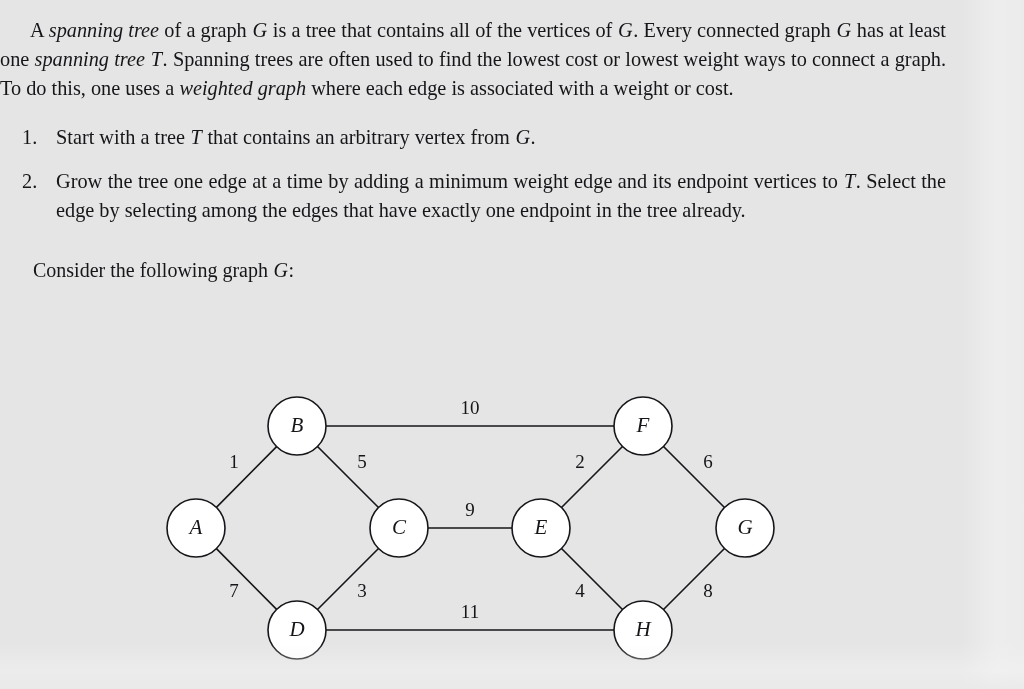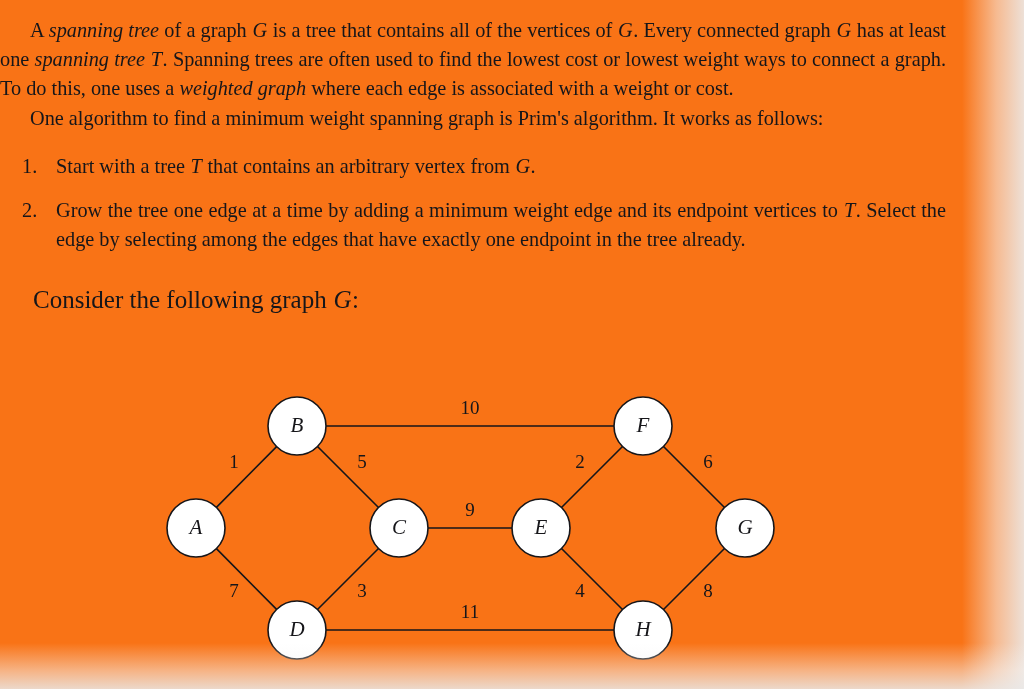--- a/index.html
+++ b/index.html
@@ -14,21 +14,21 @@
     overflow: hidden;
     font-family: "Liberation Serif", "DejaVu Serif", serif;
     color: #16161a;
     position: relative;
   }
 
   
   #page {
     position: absolute;
     inset: 0;
-    background: #f97316;
+    background: #e5e5e5;
   }
   #page-shade-right {
     position: absolute;
     top: 0;
     right: 0;
     width: 62px;
     height: 689px;
     background: linear-gradient(to right, rgba(255,255,255,0) 0%, rgba(244,244,244,0.55) 55%, rgba(236,236,236,0.9) 100%);
     pointer-events: none;
   }
@@ -93,21 +93,21 @@
   ol.steps > li::before {
     content: counter(stepnum) ".";
     position: absolute;
     left: 22px;
     top: 0;
     font-size: 20.3px;
   }
 
   p.consider {
     margin: 31px 0 0 0;
-    font-size: 25px;
+    font-size: 20px;
     line-height: 29.2px;
     padding-left: 33px;
   }
 
   
   #figure {
     position: absolute;
     left: 0;
     top: 382px;
     width: 1024px;
@@ -145,21 +145,20 @@
 </style>
 </head>
 <body>
 
 <div id="page">
 
   <div class="prose">
 
     <p class="para indent">A <em class="it">spanning tree</em> of a graph <span class="mathit">G</span> is a tree that contains all of the vertices of <span class="mathit">G</span>. Every connected graph <span class="mathit">G</span> has at least one <em class="it">spanning tree</em> <span class="mathit">T</span>. Spanning trees are often used to find the lowest cost or lowest weight ways to connect a graph. To do this, one uses a <em class="it">weighted graph</em> where each edge is associated with a weight or cost.</p>
 
-    <p class="para indent">One algorithm to find a minimum weight spanning graph is Prim's algorithm. It works as follows:</p>
 
     <ol class="steps">
       <li>Start with a tree <span class="mathit">T</span> that contains an arbitrary vertex from <span class="mathit">G</span>.</li>
       <li>Grow the tree one edge at a time by adding a minimum weight edge and its endpoint vertices to <span class="mathit">T</span>. Select the edge by selecting among the edges that have exactly one endpoint in the tree already.</li>
     </ol>
 
     <p class="consider">Consider the following graph <span class="mathit">G</span>:</p>
 
   </div>
 

